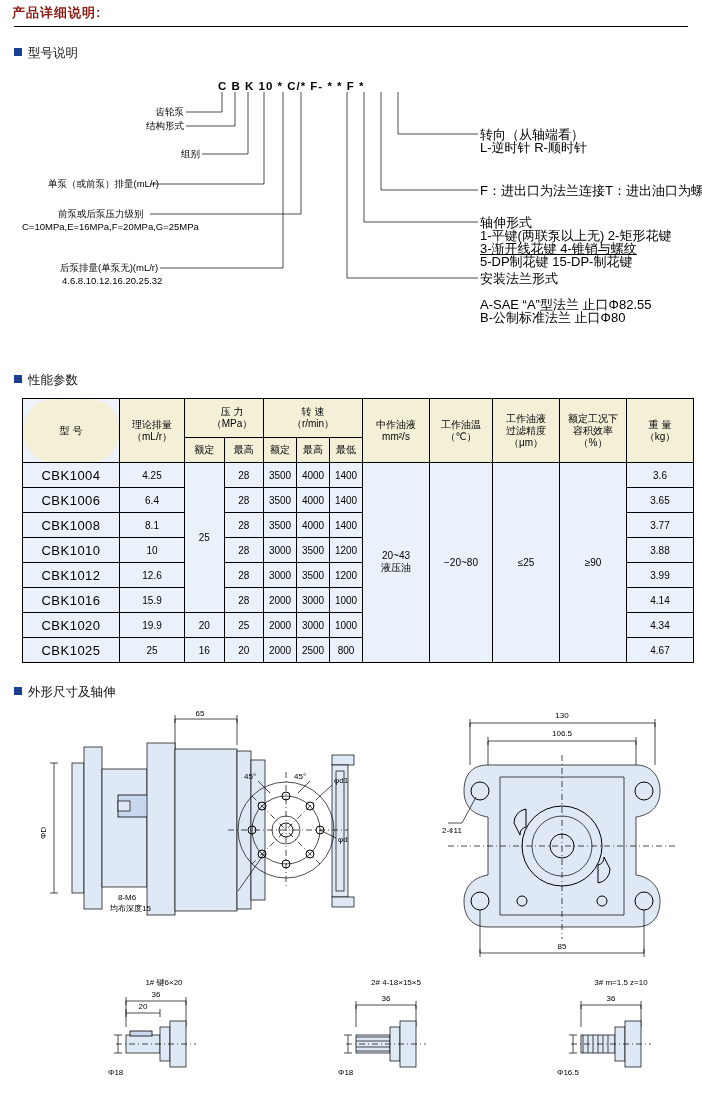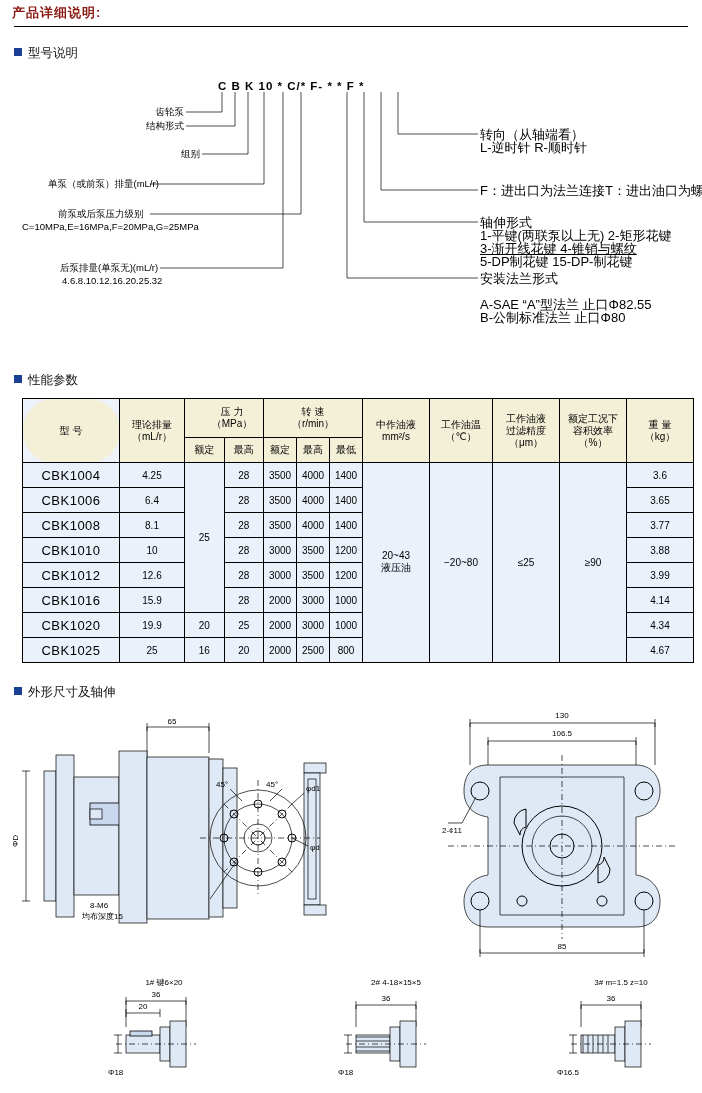--- a/index.html
+++ b/index.html
@@ -254,21 +254,21 @@
         <td>800</td>
         <td>4.67</td>
       </tr>
     </tbody>
   </table>
 
   <div class="sec-head" style="left:14px;top:684px;">
     <span class="sq"></span><span>外形尺寸及轴伸</span>
   </div>
 
-  <div class="draw" style="left:4px;top:705px;margin-top:8px;">
+  <div class="draw" style="left:32px;top:705px;">
     <svg width="340" height="260">
 
       <g class="dthin">
         <path d="M143 14 L205 14"></path>
         <path d="M143 10 L143 18"></path>
         <path d="M205 10 L205 18"></path>
         <path d="M143 14 L143 46"></path>
         <path d="M205 14 L205 40"></path>
       </g>
 

